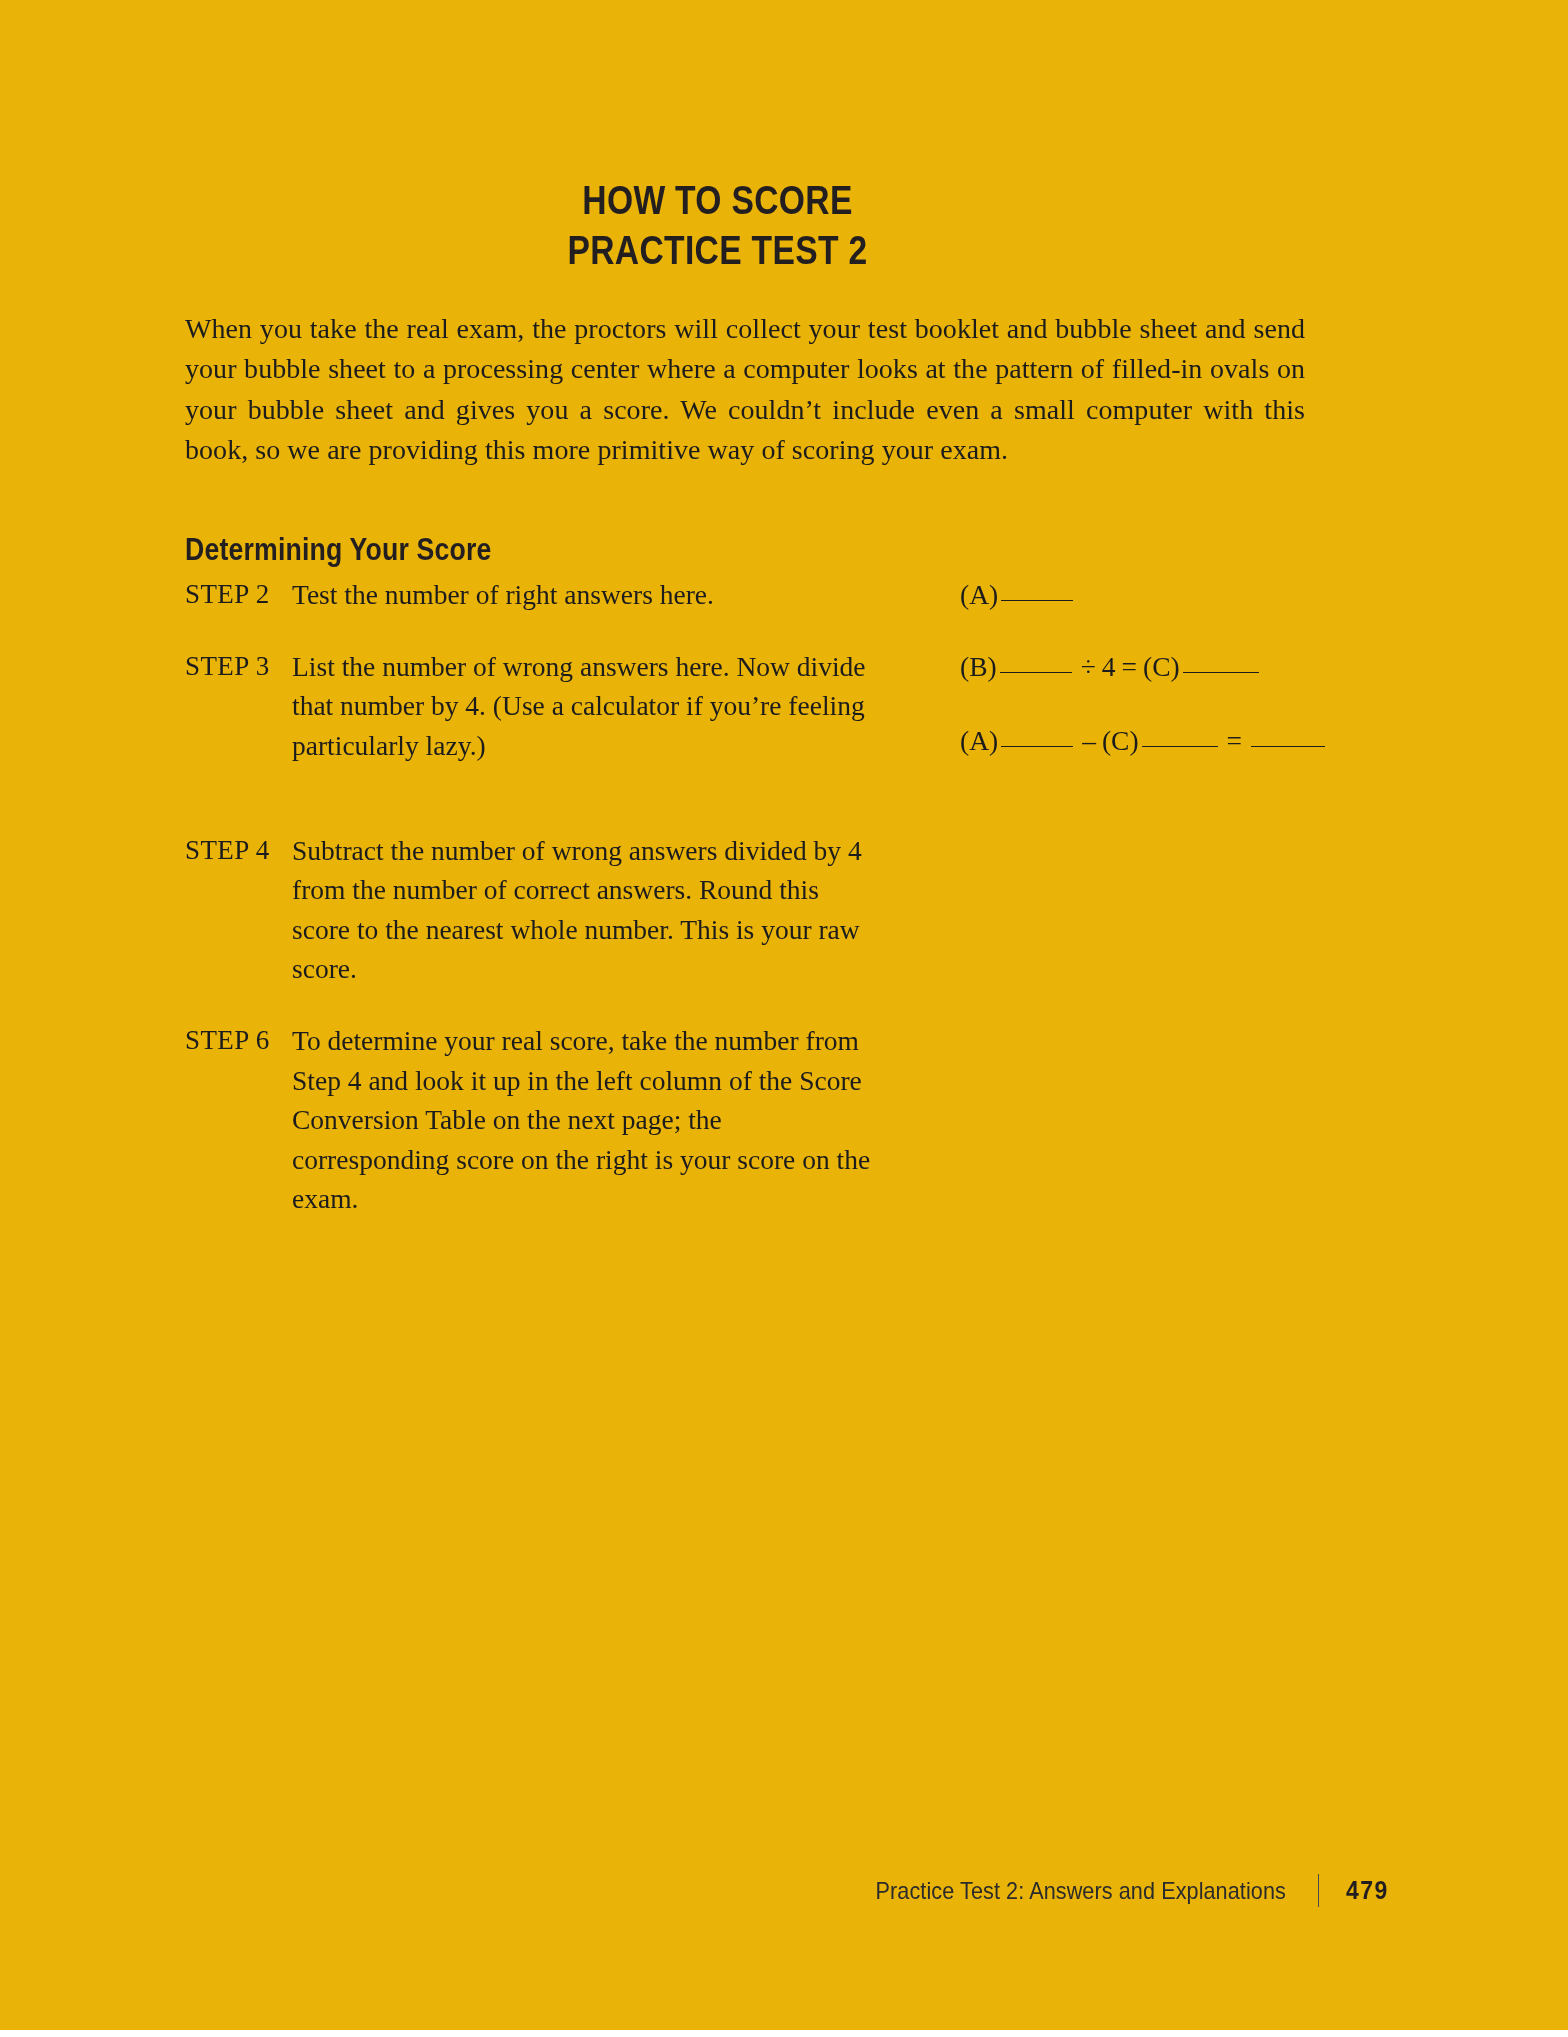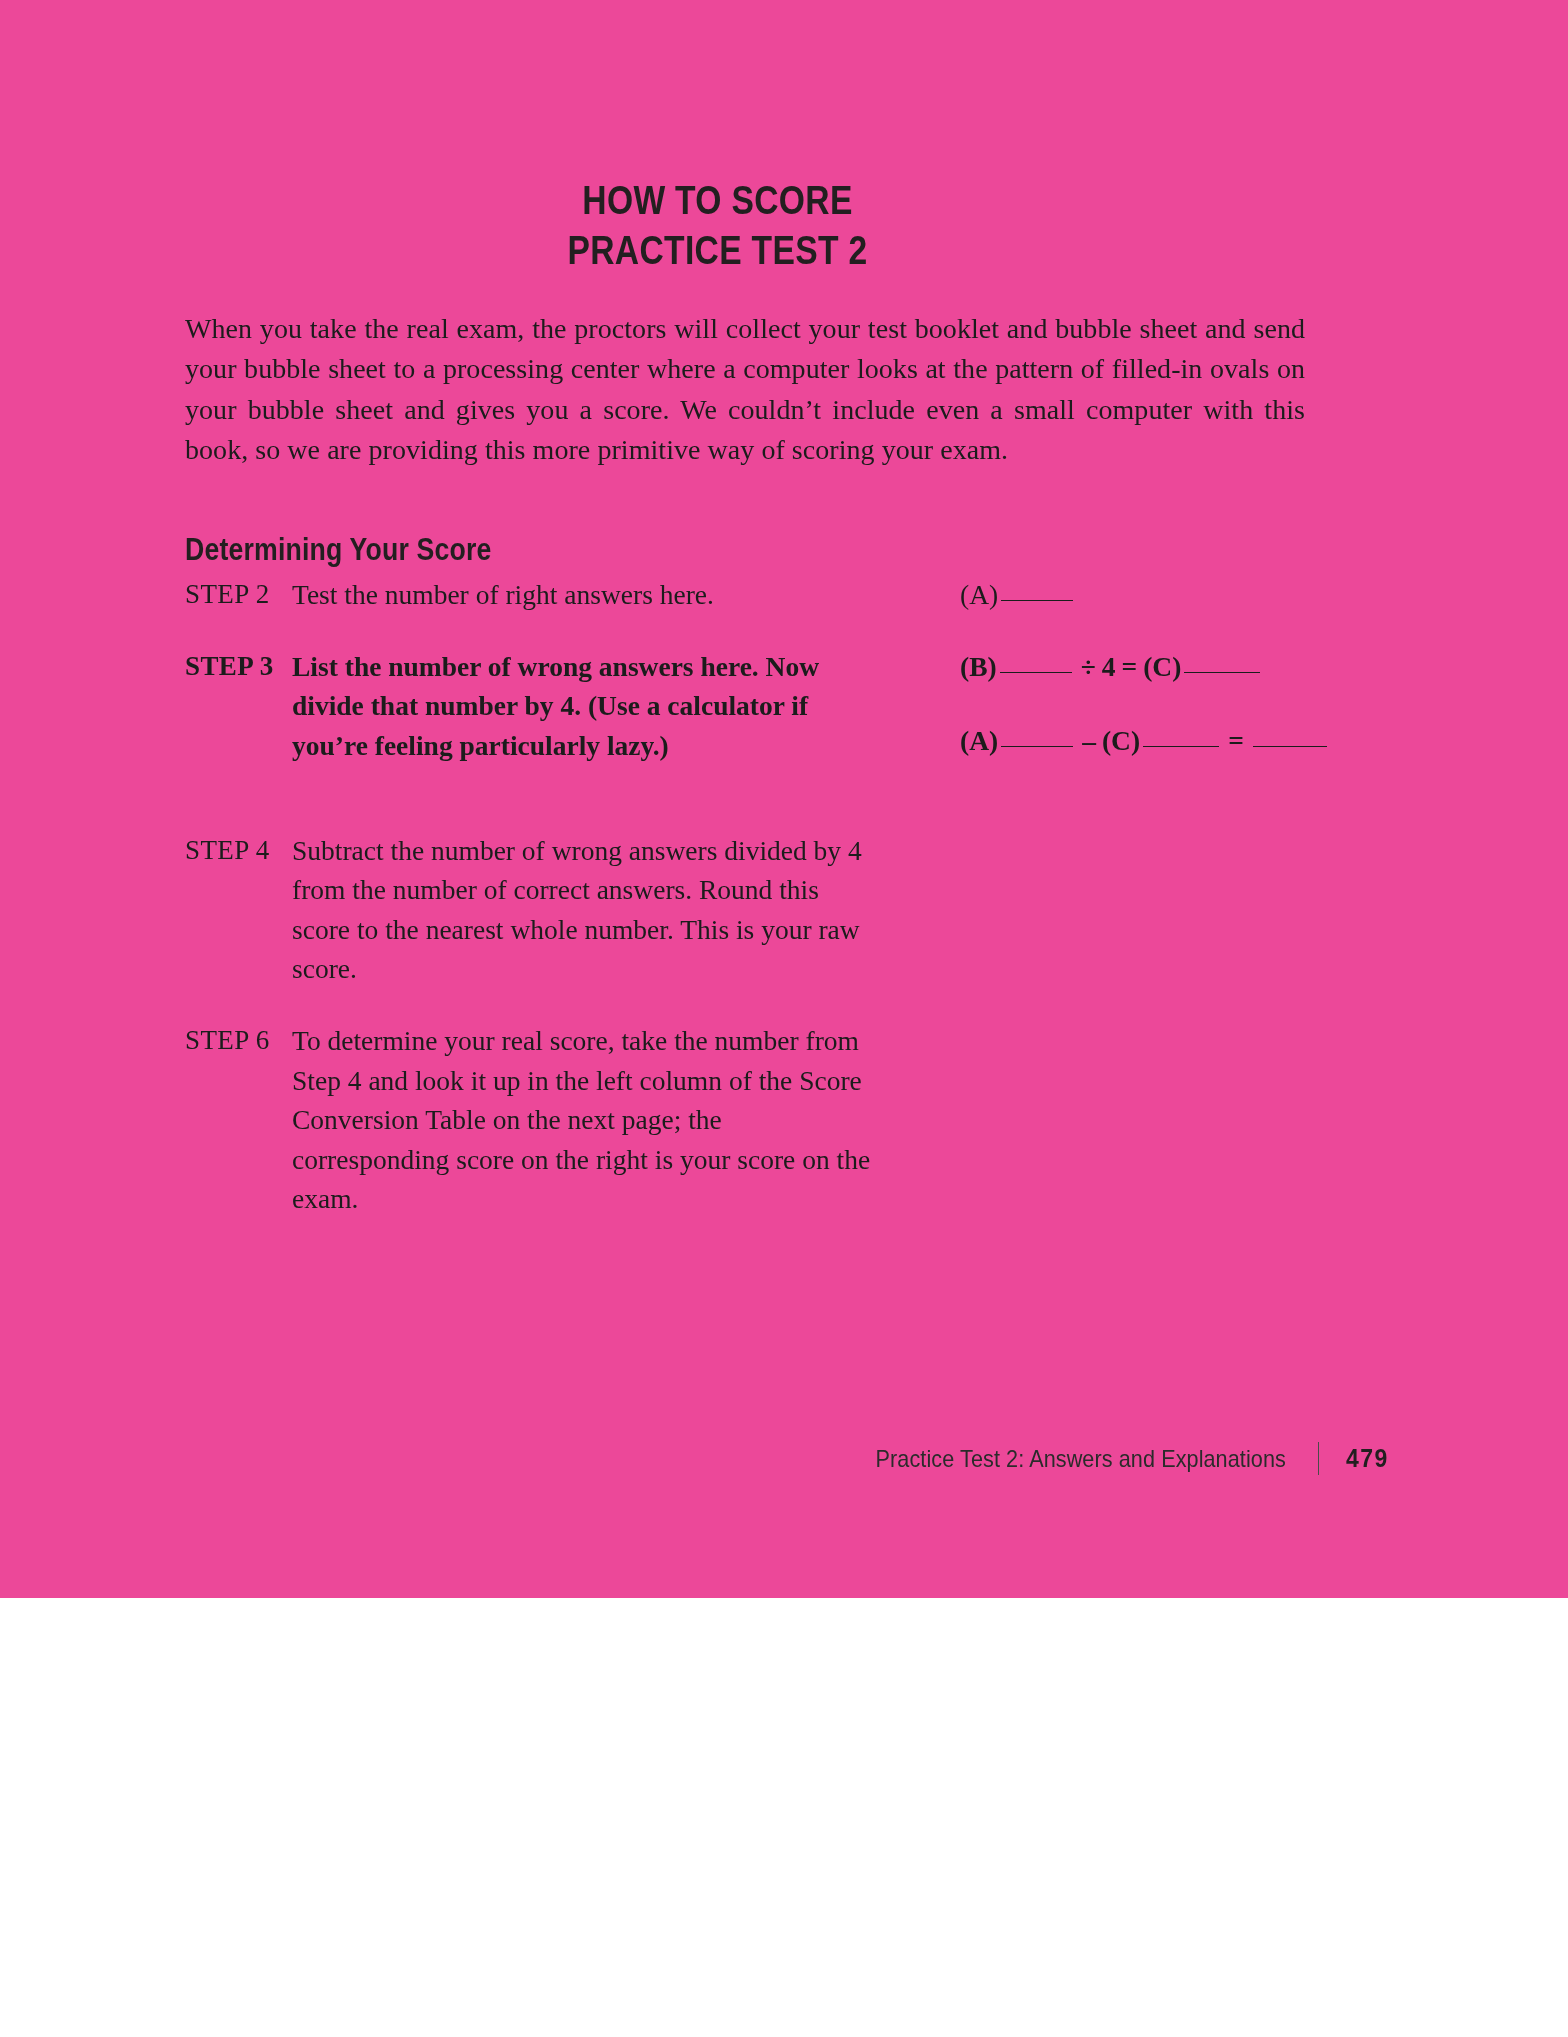--- a/index.html
+++ b/index.html
@@ -13,22 +13,22 @@
     position: relative;
     font-family: "Liberation Serif", "DejaVu Serif", serif;
     color: #1a1a1a;
     -webkit-font-smoothing: antialiased;
   }
 
   .page {
     position: absolute;
     left: 0; top: 0;
     width: 1568px;
-    height: 1598px;
-    background: #ec4899;
+    height: 2030px;
+    background: #eab308;
     overflow: hidden;
   }
 
   
   .content {
     position: absolute;
     left: 185px;
     top: 175px;
     width: 1185px;
   }
@@ -193,21 +193,21 @@
           <div class="step-label">STEP 2</div>
           <div class="step-text nojust">Test the number of right answers here.</div>
         </div>
         <div class="answer-col">
           <div class="formula">
             <span>(A)</span><span class="blank w-a"></span>
           </div>
         </div>
       </div>
 
-      <div class="step-row" style="margin-top:32px;font-weight:bold;">
+      <div class="step-row" style="margin-top:32px;">
         <div class="step-inner">
           <div class="step-label">STEP 3</div>
           <div class="step-text nojust">List the number of wrong answers here. Now divide that number by 4. (Use a calculator if you’re feeling particularly lazy.)</div>
         </div>
         <div class="answer-col">
           <div class="formula">
             <span>(B)</span><span class="blank w-b"></span><span class="op">÷</span><span>4</span><span class="op">=</span><span>(C)</span><span class="blank w-c"></span>
           </div>
           <div class="formula">
             <span>(A)</span><span class="blank w-a"></span><span class="op">–</span><span>(C)</span><span class="blank w-c"></span><span class="op">=</span><span class="blank w-eq"></span>

